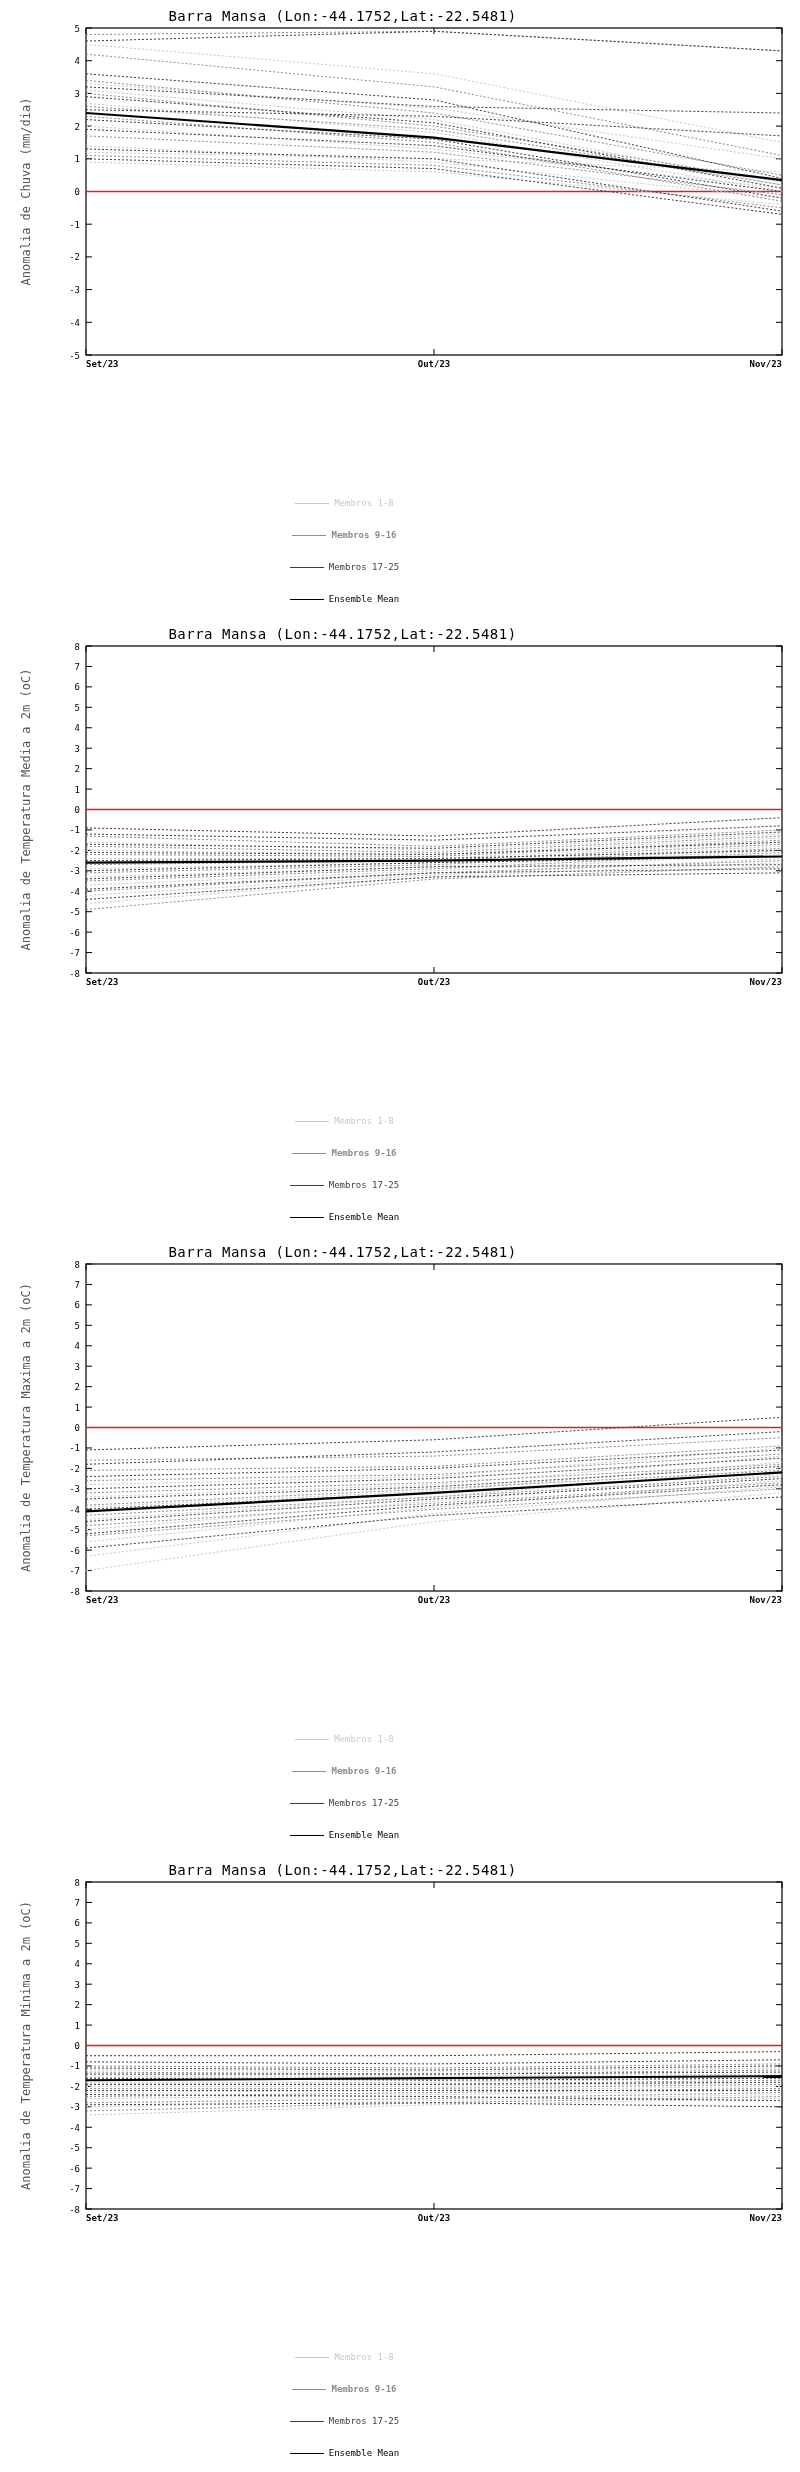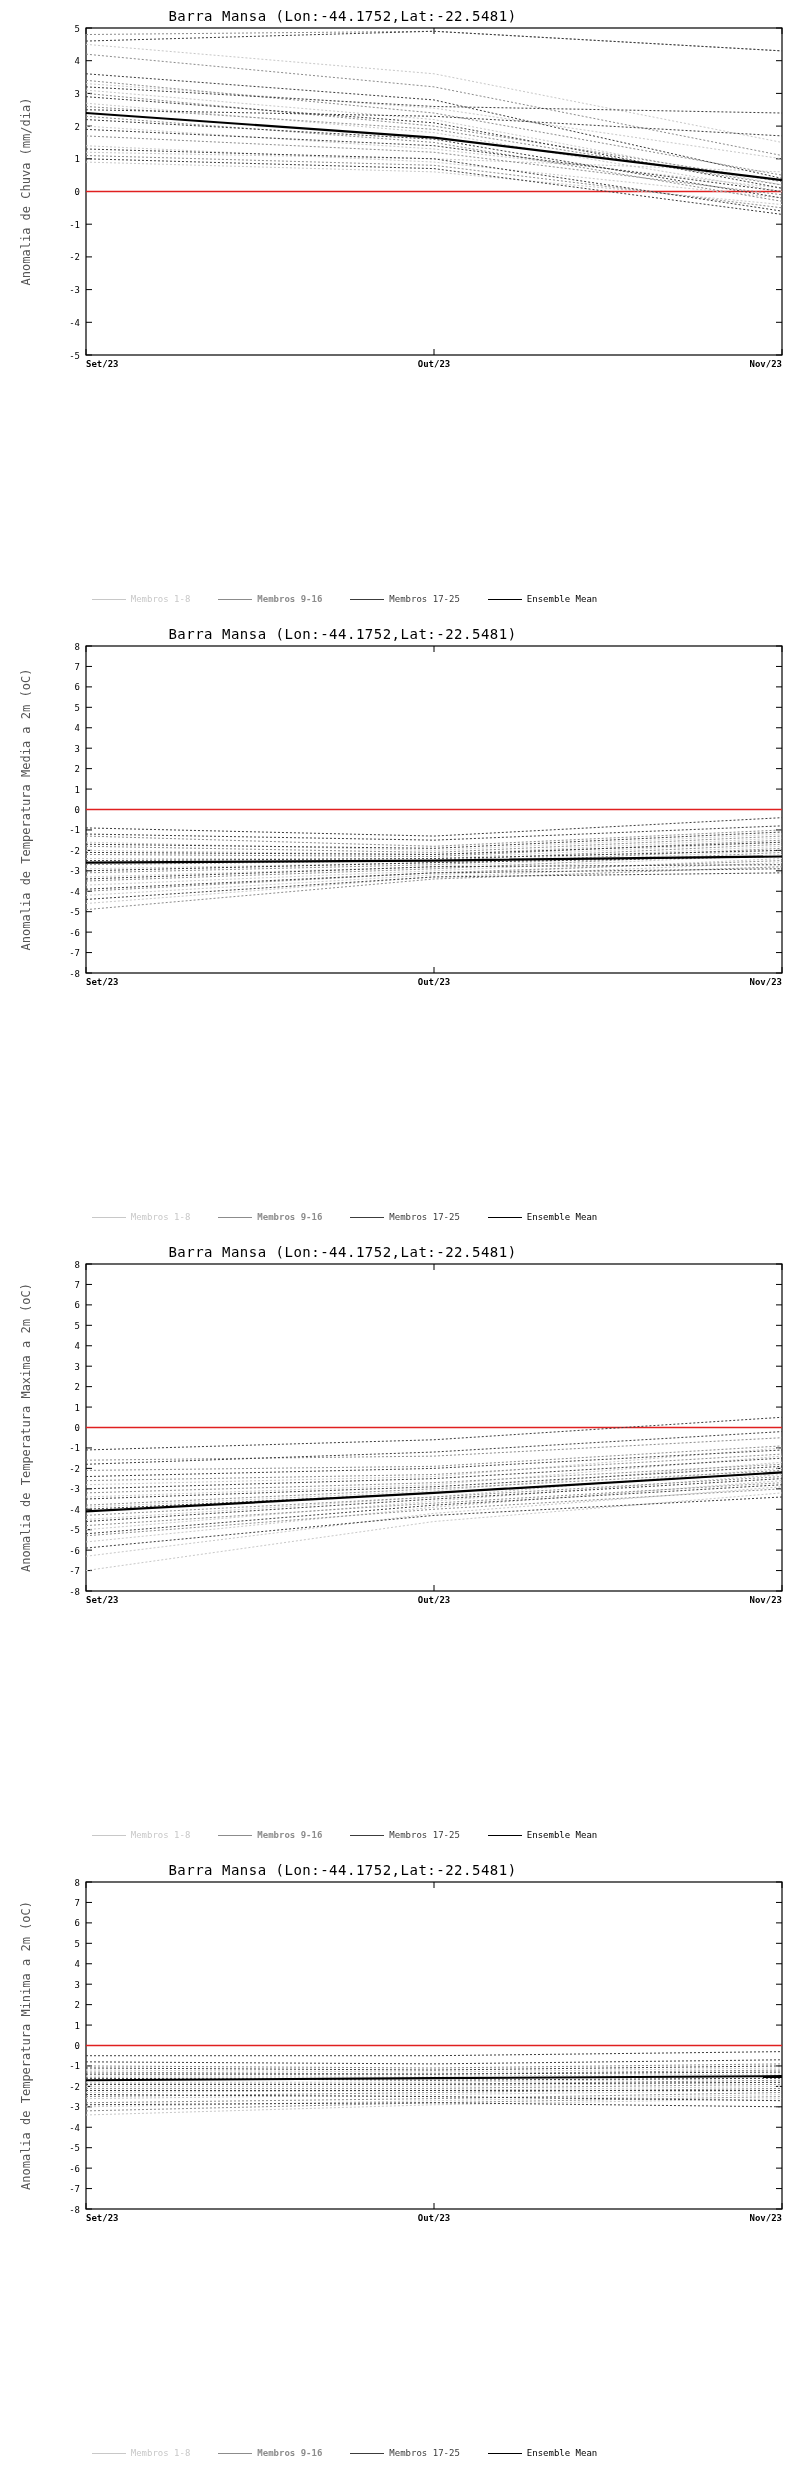--- a/index.html
+++ b/index.html
@@ -8,22 +8,22 @@
   .panel{position:relative;width:685px;height:618px;}
   .title{
     position:absolute;left:0;right:0;top:8px;text-align:center;
     font-family:"DejaVu Sans Mono",monospace;font-size:14px;color:#000;
     letter-spacing:0.5px;
   }
   .plotwrap{position:absolute;left:0;top:0;width:800px;height:618px;}
   svg{display:block;}
   .legend{
     position:absolute;left:4px;right:0;bottom:14px;
-    display:flex;justify-content:center;align-items:center;gap:28px;
-    font-family:"DejaVu Sans Mono",monospace;font-size:9px;
+    display:flex;justify-content:center;align-items:center;gap:22px;
+    font-family:"DejaVu Sans Mono",monospace;font-size:9px;flex-direction:column;
   }
   .legend .item{display:flex;align-items:center;gap:5px;}
   .legend .swatch{display:inline-block;width:34px;height:0;border-top-width:1px;border-top-style:solid;}
   .lg1{border-top-color:#c8c8c8;border-top-style:dotted;}
   .lg2{border-top-color:#8c8c8c;border-top-style:dotted;}
   .lg3{border-top-color:#3c3c3c;border-top-style:dotted;}
   .lg4{border-top-color:#000000;border-top-style:solid;border-top-width:2px;}
   .lbl1{color:#c8c8c8;}
   .lbl2{color:#8c8c8c;font-weight:bold;}
   .lbl3{color:#3c3c3c;}

